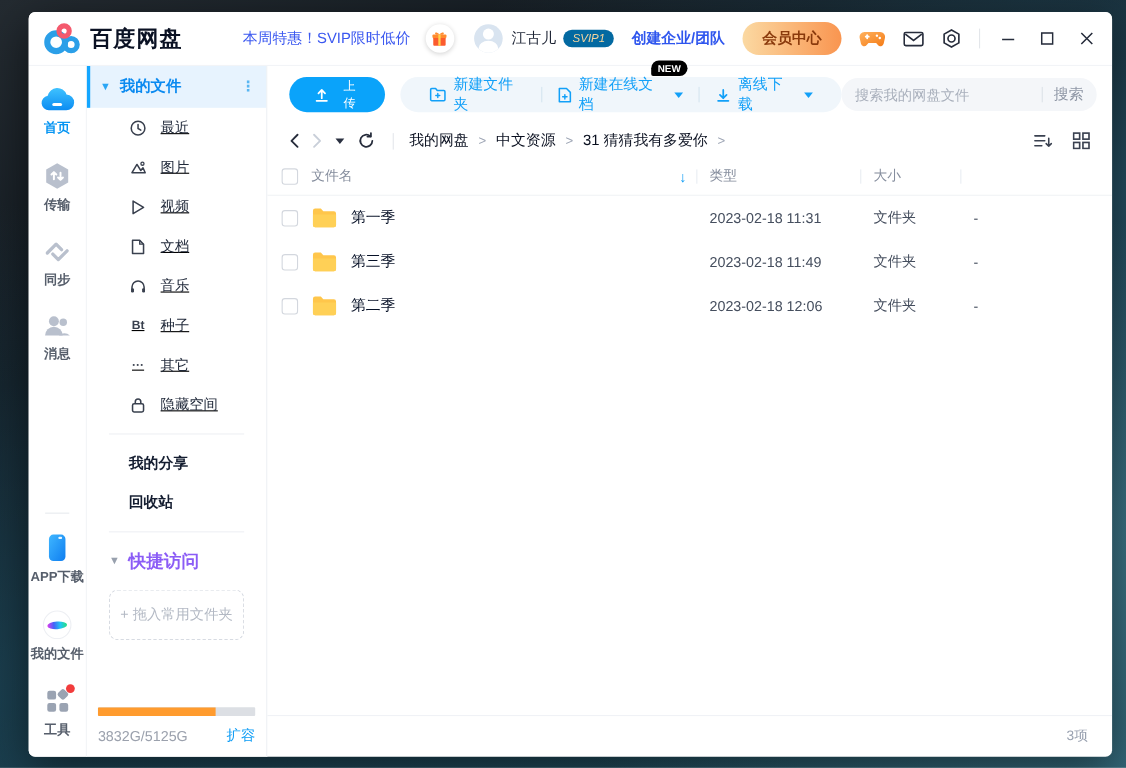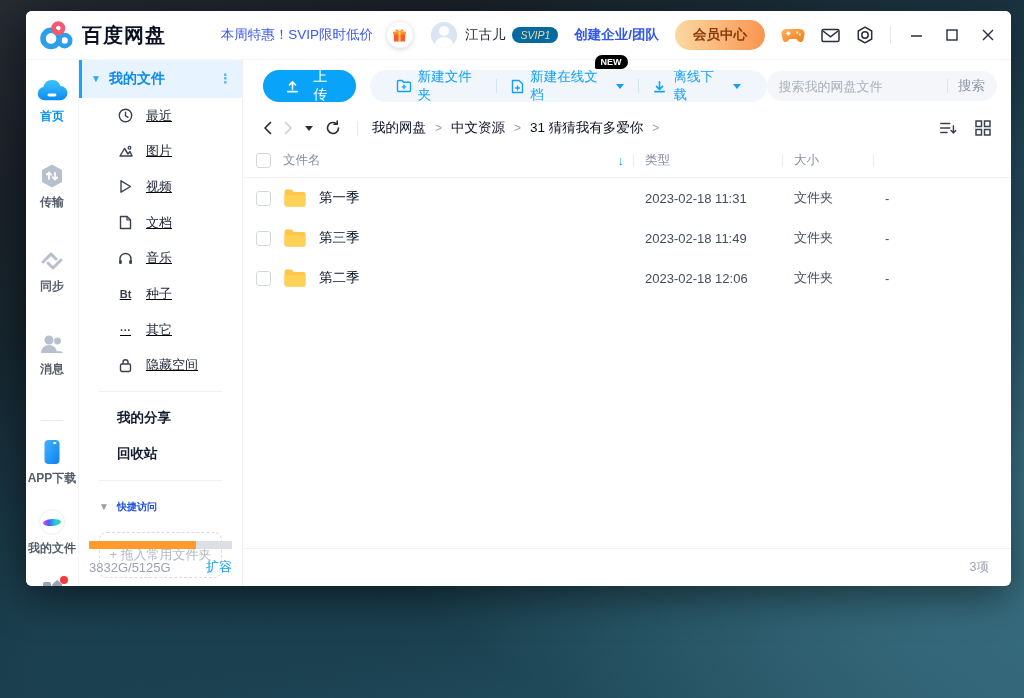--- a/index.html
+++ b/index.html
@@ -7,21 +7,21 @@
     font-family:"Liberation Sans","DejaVu Sans",sans-serif; }
   body{
     background:
       radial-gradient(ellipse at 92% 70%, rgba(90,160,180,.55) 0%, transparent 42%),
       radial-gradient(ellipse at 96% 25%, rgba(60,120,145,.5) 0%, transparent 45%),
       radial-gradient(ellipse at 5% 90%, rgba(40,90,110,.5) 0%, transparent 50%),
       linear-gradient(155deg,#242b31 0%,#121a21 30%,#0e2531 55%,#1d4554 80%,#2d5e6f 100%);
     position:relative;
   }
   .window{
-    position:absolute; left:26px; top:11px; width:985px; height:575px;
+    position:absolute; left:26px; top:11px; width:985px; height:677px;
     background:#fff; border-radius:6px; overflow:hidden;
     box-shadow:0 10px 40px rgba(0,0,0,.5);
     display:flex; flex-direction:column;
   }
   
   .header{ height:48px; flex:0 0 48px; display:flex; align-items:center;
     padding:0 12px 0 14px; background:#fff; }
   .logo-wrap{ display:flex; align-items:center; gap:8px; }
   .app-name{ font-size:20px; font-weight:bold; color:#0b1224; letter-spacing:1px; }
   .header-right{ margin-left:auto; display:flex; align-items:center; }
@@ -43,21 +43,21 @@
     color:#8a3a0c; font-size:13.5px; font-weight:bold; border:none; height:30px;
     padding:0 18px; border-radius:15px; cursor:pointer; }
   .hicon{ margin-left:16px; display:flex; align-items:center; cursor:pointer; }
   .header-sep{ width:1px; height:18px; background:#e3e6ea; margin-left:16px; }
   .winctl{ margin-left:14px; display:flex; align-items:center; justify-content:center;
     width:22px; height:22px; cursor:pointer; }
   
   .content{ flex:1; display:flex; min-height:0; border-top:1px solid #f2f4f7; }
   
   .rail{ width:52px; flex:0 0 52px; display:flex; flex-direction:column;
-    align-items:center; padding-top:18px; background:#fff;gap:16px; }
+    align-items:center; padding-top:18px; background:#fff; }
   .rail-item{ display:flex; flex-direction:column; align-items:center; gap:5px;
     margin-bottom:22px; cursor:pointer; position:relative; }
   .rail-label{ font-size:12px; color:#565e6b; font-weight:bold; }
   .rail-item.active .rail-label{ color:#0795f2; }
   .rail-divider{ width:22px; height:1px; background:#e7eaee; margin:4px 0 18px; }
   .rail-bottom{ margin-top:auto; display:flex; flex-direction:column; align-items:center; }
   .red-dot{ position:absolute; right:-3px; top:-3px; width:8px; height:8px;
     border-radius:50%; background:#f23c3c; }
   .photos-circle{ width:26px; height:26px; border-radius:50%; background:#fff;
     border:1px solid #edeff3; display:flex; align-items:center; justify-content:center; }
@@ -75,35 +75,35 @@
   .cat-item{ height:36px; display:flex; align-items:center; padding-left:38px;
     cursor:pointer;text-decoration:underline; }
   .cat-icon{ width:17px; display:flex; justify-content:center; margin-right:12px;
     color:#39404e; font-weight:bold; font-size:11px; }
   .cat-label{ font-size:13px; color:#20293a; }
   .side-divider{ height:1px; background:#eef0f4; margin:8px 20px; }
   .side-link{ height:36px; display:flex; align-items:center; padding-left:38px;
     font-size:13.5px; color:#141d30; font-weight:bold; cursor:pointer; }
   .quick{ height:36px; display:flex; align-items:center; padding-left:20px; cursor:pointer; }
   .quick .caret{ color:#98a0ad; font-size:10px; margin-right:8px; }
-  .quick .lbl{ font-size:10px; color:#1d4ed8; font-weight:bold; }
+  .quick .lbl{ font-size:16px; color:#8b5cf6; font-weight:bold; }
   .drop-zone{ margin:8px 20px; height:46px; border:1px dashed #d7dbe2; border-radius:8px;
     display:flex; align-items:center; justify-content:center; color:#b3b9c4;
     font-size:13px; cursor:pointer; }
   .storage{ position:absolute; left:10px; right:10px; bottom:10px; }
   .storage-bar{ height:8px; background:#dcdfe4; overflow:hidden; border-radius:1px; }
   .storage-fill{ height:100%; background:#ff9b2e; }
   .storage-row{ display:flex; align-items:center; margin-top:9px; }
   .storage-usage{ font-size:13px; color:#9ba1ad; }
   .storage-expand{ margin-left:auto; font-size:13px; color:#0a9bf5; cursor:pointer; }
   
   .main{ flex:1; display:flex; flex-direction:column; min-width:0; }
   .toolbar{ height:52px; flex:0 0 52px; display:flex; align-items:center; padding:0 14px 0 20px; }
   .upload-btn{ height:32px; padding:0 22px; border:none; border-radius:16px;
-    background:#0aa3fa; color:#fff; font-size:14px; cursor:pointer;
+    background:#0aa3fa; color:#fff; font-size:11px; cursor:pointer;
     display:flex; align-items:center; gap:7px; }
   .tool-group{ margin-left:14px; height:32px; background:#f0f6fb; border-radius:16px;
     display:flex; align-items:center; padding:0 16px; }
   .tool-item{ display:flex; align-items:center; gap:6px; color:#12a0f8; font-size:13.5px;
     cursor:pointer; position:relative; padding:0 10px; }
   .tool-sep{ width:1px; height:14px; background:#d5e4ef; margin:0 4px; }
   .caret-down{ width:0; height:0; border-left:4px solid transparent;
     border-right:4px solid transparent; border-top:5px solid #12a0f8; margin-left:2px; }
   .new-badge{ position:absolute; top:-13px; right:6px; background:#000000; color:#fff;
     font-size:9px; font-weight:bold; border-radius:8px 8px 8px 2px; padding:2px 6px; }

